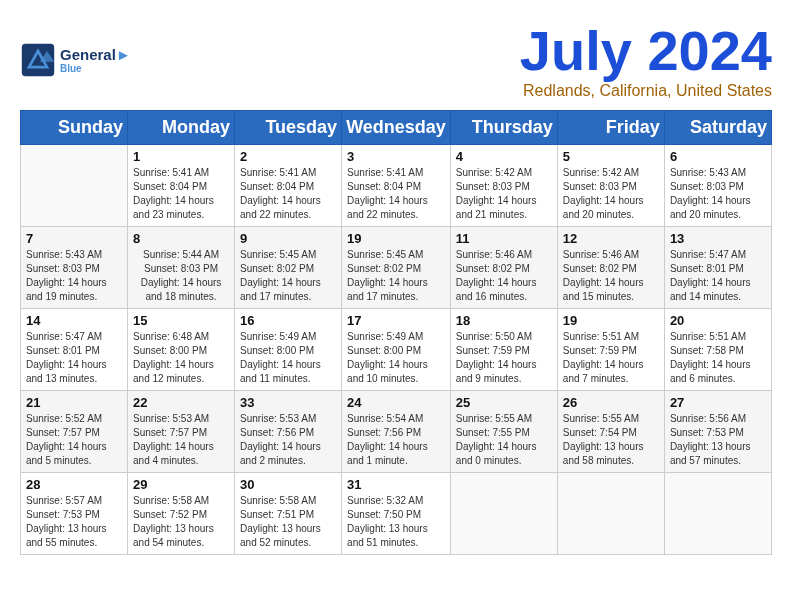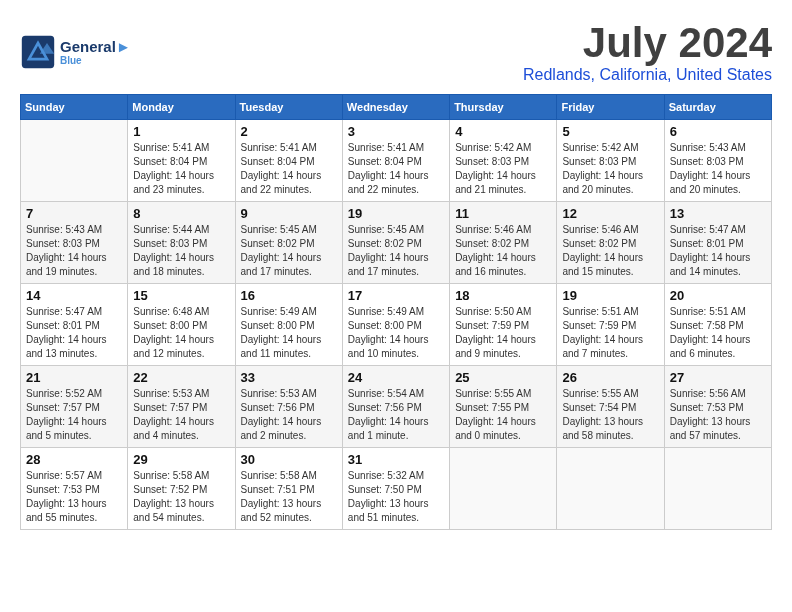--- a/index.html
+++ b/index.html
@@ -22,40 +22,40 @@
     }
     .logo-icon {
       width: 36px;
       height: 36px;
       margin-right: 4px;
     }
     .title-block {
       text-align: right;
     }
     .month-title {
-      font-size: 42px;
+      font-size: 56px;
       font-weight: bold;
-      color: #404040;
+      color: #1d4ed8;
       line-height: 1.1;
     }
     .location {
       font-size: 16px;
-      color: #1d4ed8;
+      color: #a16207;
     }
     .calendar {
       width: 100%;
       border-collapse: collapse;
       border: 1px solid #ccc;
     }
     .calendar th {
       background: #2a6bbf;
       color: #fff;
-      text-align: left;
+      text-align: right;
       padding: 6px 4px;
-      font-size: 11px;
+      font-size: 18px;
       border: 1px solid #1a5aaf;
     }
     .calendar td {
       vertical-align: top;
       border: 1px solid #ccc;
       padding: 4px 5px;
       width: 107px;
       min-height: 80px;
       font-size: 10.5px;
       color: #222;
@@ -167,21 +167,21 @@
       <tr>
         <td>
           <div class="day-number">7</div>
           <div class="day-info" style="white-space: pre-line;">Sunrise: 5:43 AM
 Sunset: 8:03 PM
 Daylight: 14 hours
 and 19 minutes.</div>
         </td>
         <td>
           <div class="day-number">8</div>
-          <div class="day-info" style="white-space: pre-line;">Sunrise: 5:44 AM
+          <div class="day-info" style="white-space: pre-line; text-align: center;">Sunrise: 5:44 AM
 Sunset: 8:03 PM
 Daylight: 14 hours
 and 18 minutes.</div>
         </td>
         <td>
           <div class="day-number">9</div>
           <div class="day-info" style="white-space: pre-line;">Sunrise: 5:45 AM
 Sunset: 8:02 PM
 Daylight: 14 hours
 and 17 minutes.</div>

